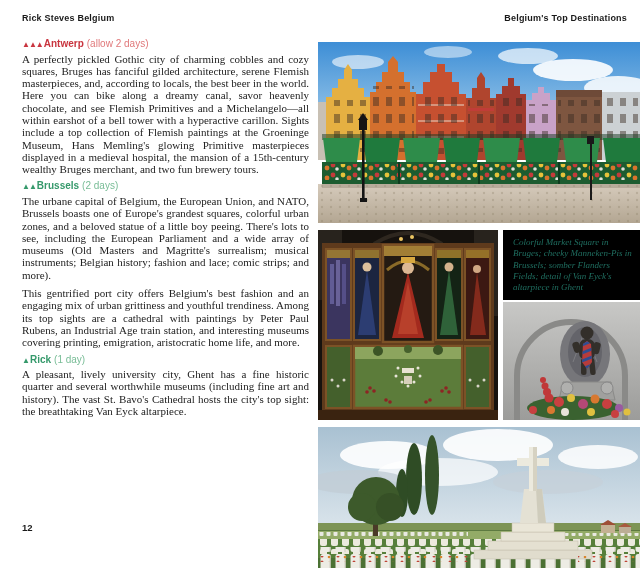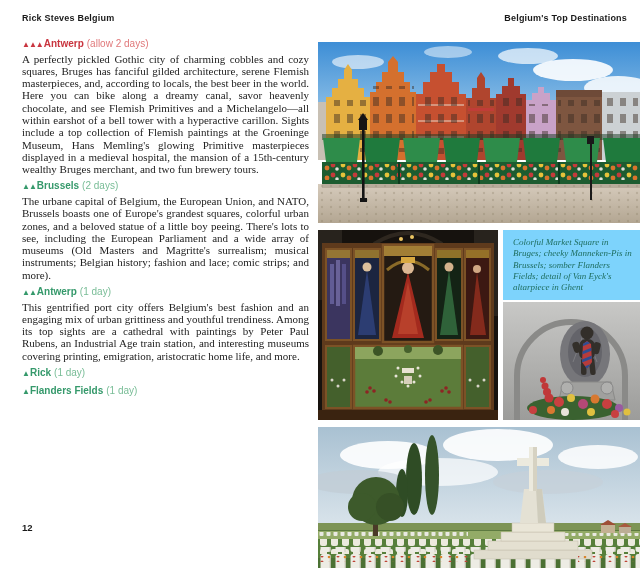--- a/index.html
+++ b/index.html
@@ -22,21 +22,21 @@
   .sec-green .tri,.sec-green .nm{color:#35996b;}
   .sec-green .days{color:#79bd97;margin-top:28px;}
   .sec p{margin:0;font-size:11px;line-height:12.3px;color:#222222;
          text-align:justify;}
   
   .ph{position:absolute;overflow:hidden;}
   .ph svg{display:block;width:100%;height:100%;}
   .ph-market{left:318px;top:42px;width:322px;height:181px;}
   .ph-altar{left:318px;top:230px;width:180px;height:190px;}
   .capbox{position:absolute;left:503px;top:230px;width:137px;height:70px;
-          background:#7dd3fc;box-sizing:border-box;padding:7px 8px 0 10px;}
+          background:#000000;box-sizing:border-box;padding:7px 8px 0 10px;}
   .capbox p{margin:0;font-style:italic;font-size:9px;line-height:11.3px;color:#1f6e60;}
   .ph-manneken{left:503px;top:302px;width:137px;height:118px;}
   .ph-cemetery{left:318px;top:427px;width:322px;height:141px;}
   .pageno{position:absolute;left:22px;top:522px;font-family:"Liberation Sans",sans-serif;
           font-weight:bold;font-size:9.5px;color:#1a1a1a;}
 </style>
 </head>
 <body>
 
 <div class="page">
@@ -50,30 +50,29 @@
       <h2><span class="tri">▲▲▲</span><span class="nm">Antwerp</span><span class="days">(allow 2 days)</span></h2>
       <p>A perfectly pickled Gothic city of charming cobbles and cozy squares, Bruges has fanciful gilded architecture, serene Flemish masterpieces, and, according to locals, the best beer in the world. Here you can bike along a dreamy canal, savor heavenly chocolate, and see Flemish Primitives and a Michelangelo—all within earshot of a bell tower with a hyperactive carillon. Sights include a top collection of Flemish paintings at the Groeninge Museum, Hans Memling's glowing Primitive masterpieces displayed in a medieval hospital, the mansion of a 15th-century wealthy Bruges merchant, and two fun brewery tours.</p>
     </section>
 
     <section class="sec sec-green">
       <h2><span class="tri">▲▲</span><span class="nm">Brussels</span><span class="days">(2 days)</span></h2>
       <p>The urbane capital of Belgium, the European Union, and NATO, Brussels boasts one of Europe's grandest squares, colorful urban zones, and a beloved statue of a little boy peeing. There's lots to see, including the European Parliament and a wide array of museums (Old Masters and Magritte's surrealism; musical instruments; Belgian history; fashion and lace; comic strips; and more).</p>
     </section>
 
     <section class="sec sec-green">
-      <h2><span class="tri">▲▲</span><span class="nm">Antwerp</span><span class="days">(1 day)</span></h2>
       <p>This gentrified port city offers Belgium's best fashion and an engaging mix of urban grittiness and youthful trendiness. Among its top sights are a cathedral with paintings by Peter Paul Rubens, an Industrial Age train station, and interesting museums covering printing, emigration, aristocratic home life, and more.</p>
     </section>
 
     <section class="sec sec-green">
       <h2><span class="tri">▲</span><span class="nm">Rick</span><span class="days">(1 day)</span></h2>
+      <p>A pleasant, lively university city, Ghent has a fine historic quarter and several worthwhile museums (including fine art and history). The vast St. Bavo's Cathedral hosts the city's top sight: the breathtaking Van Eyck altarpiece.</p>
     </section>
 
     <section class="sec sec-green">
-      <h2><span class="tri">▲</span><span class="nm">Flanders Fields</span><span class="days">(1 day)</span></h2>
     </section>
 
   </main>
 
   <figure class="ph ph-market" style="margin:0;">
     <svg viewBox="0 0 322 181" preserveAspectRatio="none">
       <defs>
         <linearGradient id="sky1" x1="0" y1="0" x2="0" y2="1">
           <stop offset="0" stop-color="#3d8ed6"></stop>
             <stop offset="1" stop-color="#bcdcf0"></stop>

